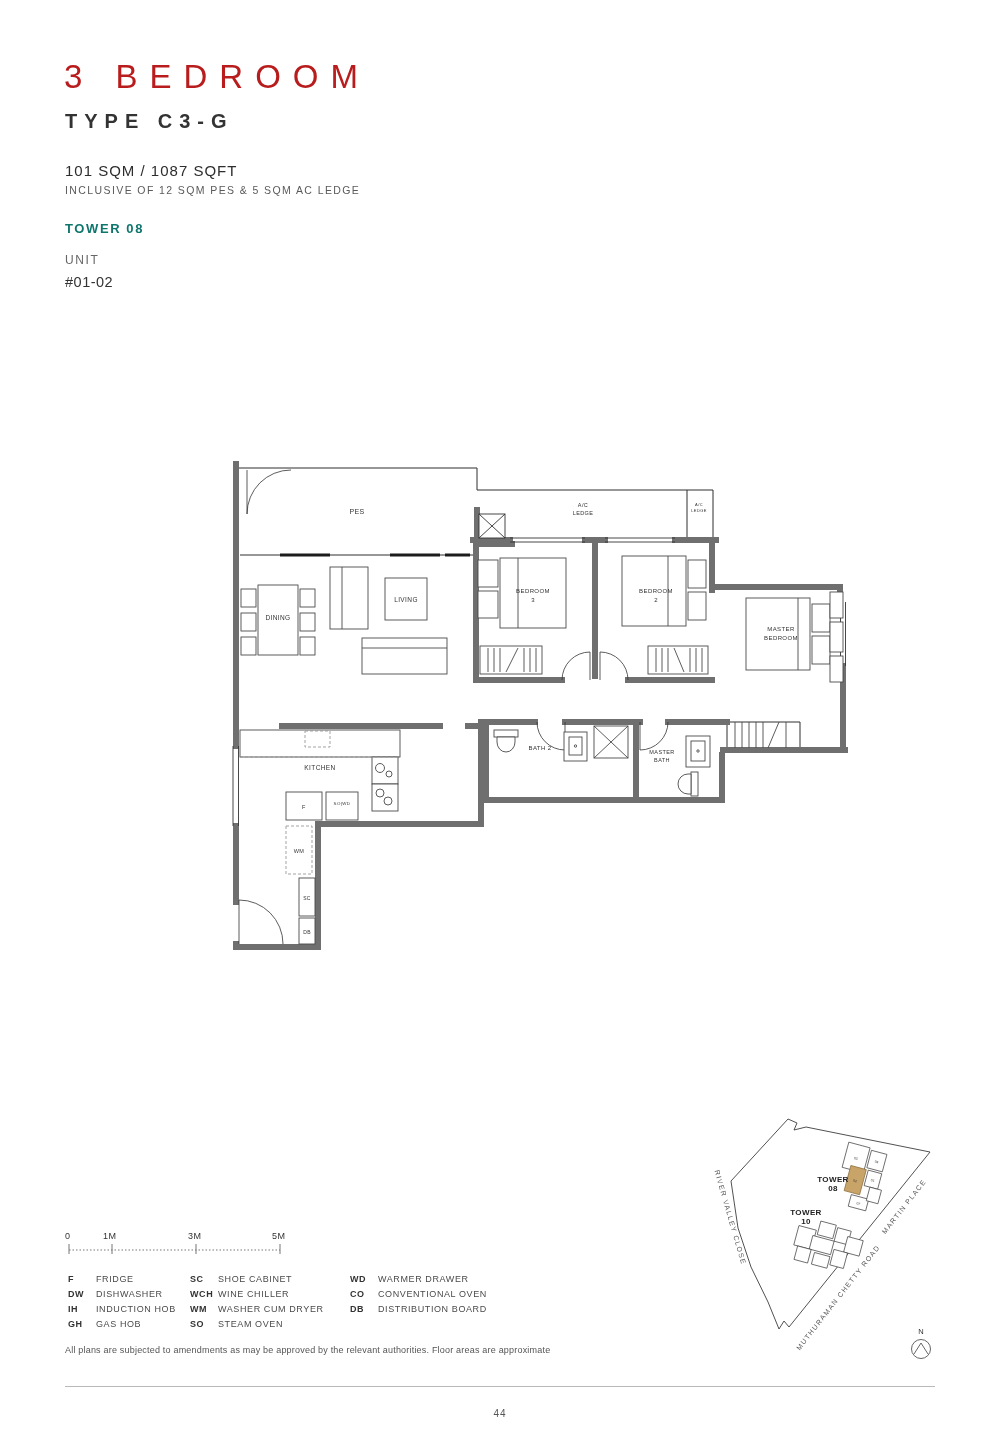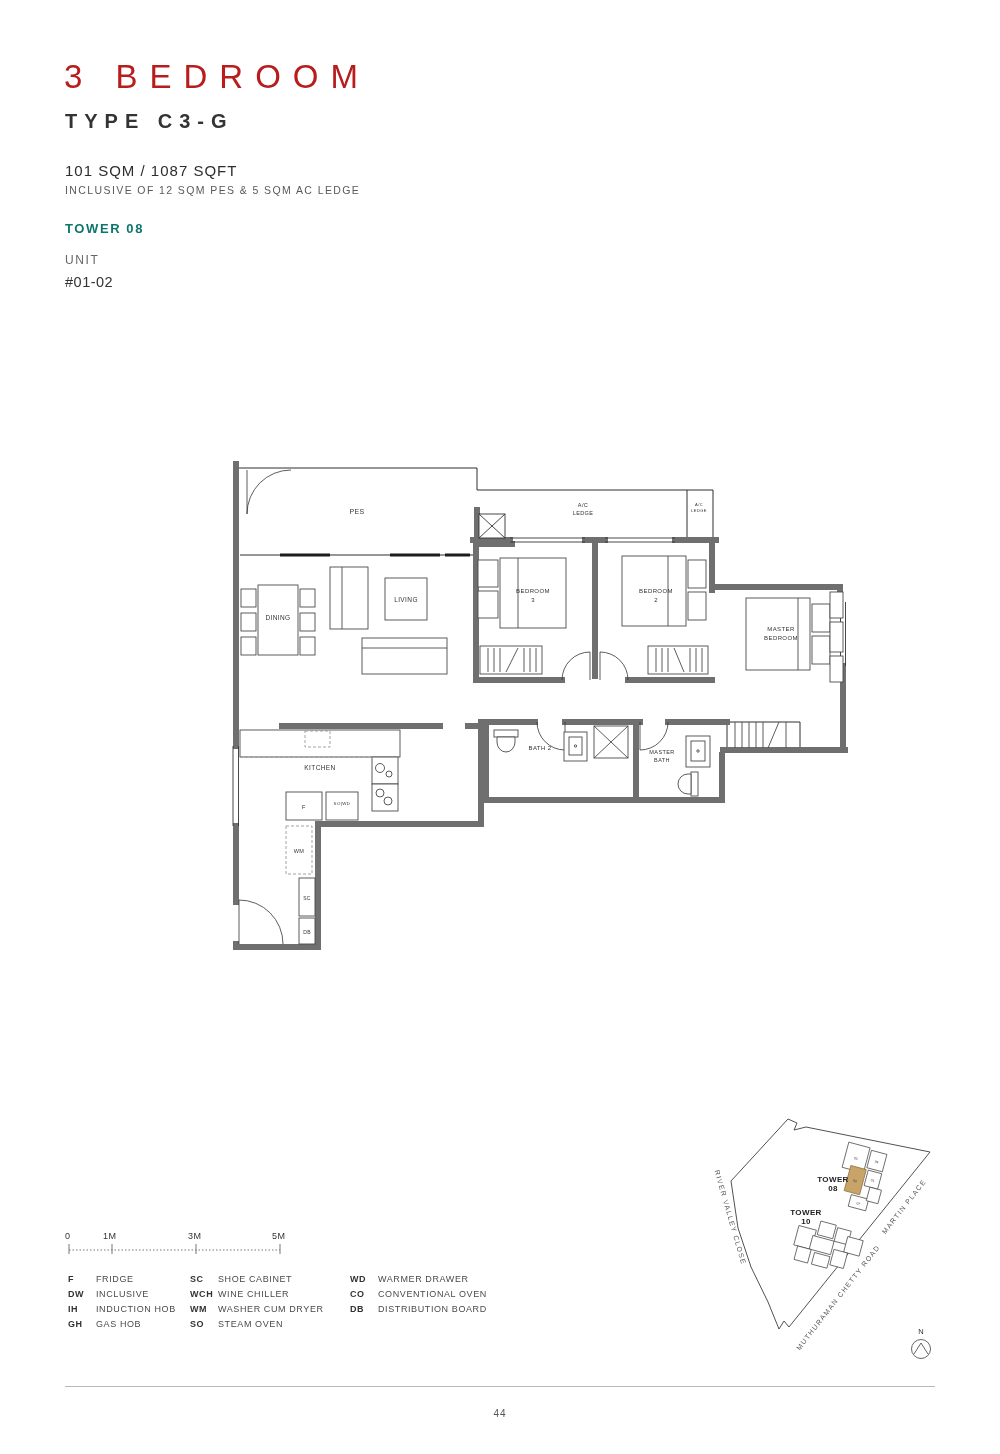--- a/index.html
+++ b/index.html
@@ -241,21 +241,21 @@
   </g>
 </svg>
 
 <div class="legend-col lc1">
   <div class="lrow">
       <span class="labbr">F</span>
       <span>FRIDGE</span>
     </div>
   <div class="lrow">
       <span class="labbr">DW</span>
-      <span>INCLUSIVE</span>
+      <span>DISHWASHER</span>
     </div>
   <div class="lrow">
       <span class="labbr">IH</span>
       <span>INDUCTION HOB</span>
     </div>
   <div class="lrow">
       <span class="labbr">GH</span>
       <span>GAS HOB</span>
     </div>
 </div>
@@ -332,15 +332,16 @@
   <text class="street" transform="translate(906,1208) rotate(-52)">MARTIN PLACE</text>
 
   <g>
     <text x="921" y="1334" font-size="7.5" text-anchor="middle" fill="#444">N</text>
     <circle cx="921" cy="1349" r="9.5" fill="none" stroke="#555" stroke-width="0.9"></circle>
     <path d="M914,1354 L921,1343 L928,1354" fill="none" stroke="#555" stroke-width="0.9"></path>
   </g>
 </svg>
 
 <div class="abs disc">
+  <div>All plans are subjected to amendments as may be approved by the relevant authorities. Floor areas are approximate</div>
 </div>
 <div class="abs rule"></div>
 <div class="abs pageno">44</div>
 
 </body></html>

